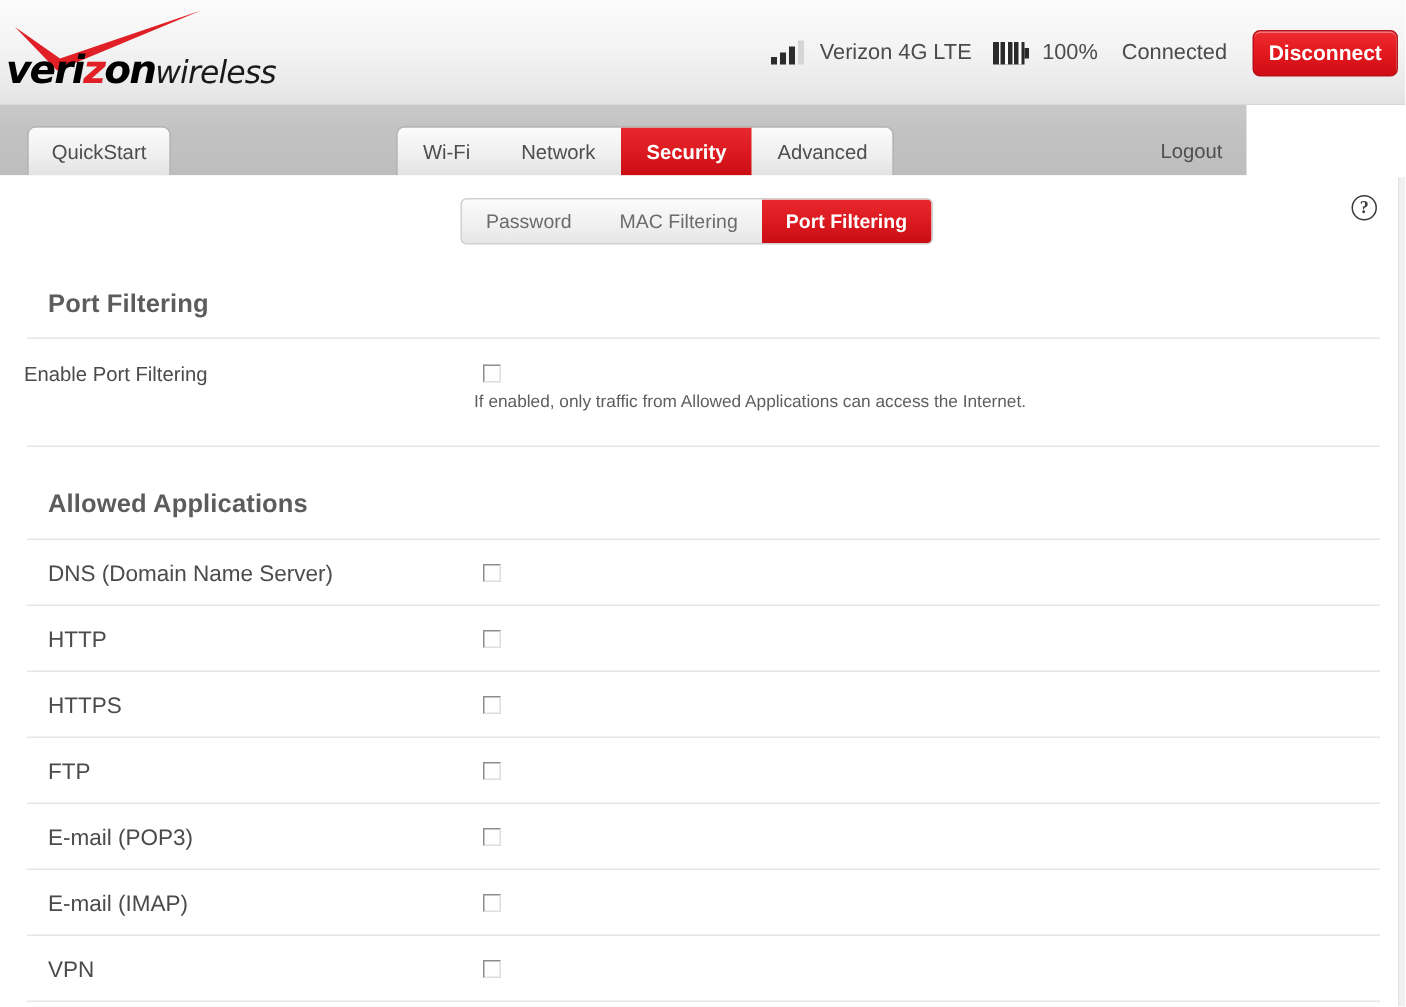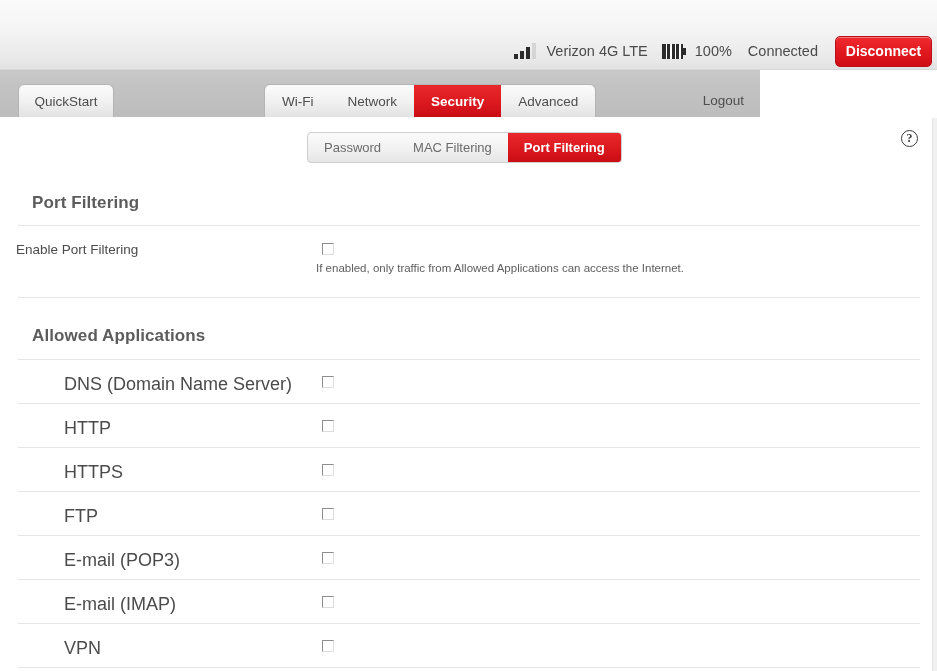--- a/index.html
+++ b/index.html
@@ -70,21 +70,21 @@
     font-style: italic;
     font-size: 21px;
     letter-spacing: -0.6px;
     color: #1a1a1a;
   }
 
   
   .status {
     position: absolute;
     right: 0px;
-    top: 16px;
+    top: 0px;
     height: 70px;
     display: flex;
     align-items: center;
   }
   .signal-icon {
     display: inline-flex;
     align-items: flex-end;
     height: 16px;
     margin-right: 10px;
   }
@@ -161,21 +161,21 @@
     font-family: "Liberation Sans", sans-serif;
     cursor: pointer;
     box-shadow: inset 0 1px 0 rgba(255,255,255,0.35);
     padding: 0;
   }
 
   
   .navbar {
     position: absolute;
     left: 0; top: 70px;
-    width: 760px;
+    width: 831px;
     height: 47px;
     background: linear-gradient(to bottom, #c9c9c9 0%, #c2c2c2 40%, #bdbdbd 100%);
     box-sizing: border-box;
   }
   .nav-quickstart {
     position: absolute;
     left: 18px;
     top: 14px;
     width: 96px;
     height: 33px;
@@ -362,23 +362,22 @@
     position: absolute;
     left: 18px;
     width: 902px;
     height: 44px;
     box-sizing: border-box;
   }
   .app-row .rl {
     position: absolute;
     left: 14px;
     top: 14px;
-    font-size: 18px;
+    font-size: 15px;
     color: #4b4b4b;
-    margin-left: 32px;
   }
   .app-row .cb {
     position: absolute;
     left: 304px;
     top: 16px;
   }
   .app-row .line {
     position: absolute;
     left: 0;
     bottom: 0;
@@ -387,20 +386,26 @@
     background: #e6e6e6;
   }
 </style>
 </head>
 <body>
 
 <div id="page">
 
   <div class="header">
 
+    <div class="logo">
+      <svg class="logo-check" viewBox="0 0 128 44">
+        <path d="M2 12 L30 41 L126 1 L32 33 Z" fill="#e01f26"></path>
+      </svg>
+      <div class="logo-word"><span>veri</span><span class="z">z</span><span>on</span><span class="wireless">wireless</span></div>
+    </div>
 
     <div class="status">
       <span class="signal-icon">
         <i class="b1"></i>
           <i class="b2"></i>
           <i class="b3"></i>
           <i class="b4"></i>
       </span>
       <span class="net-label">Verizon 4G LTE</span>
       <span class="battery-icon">

